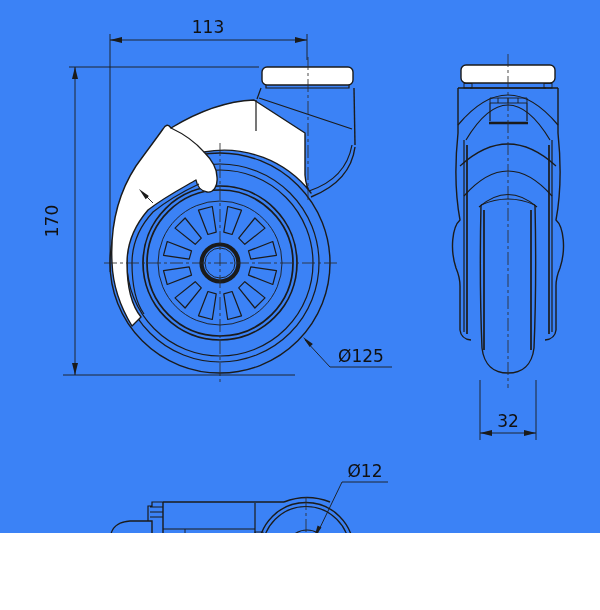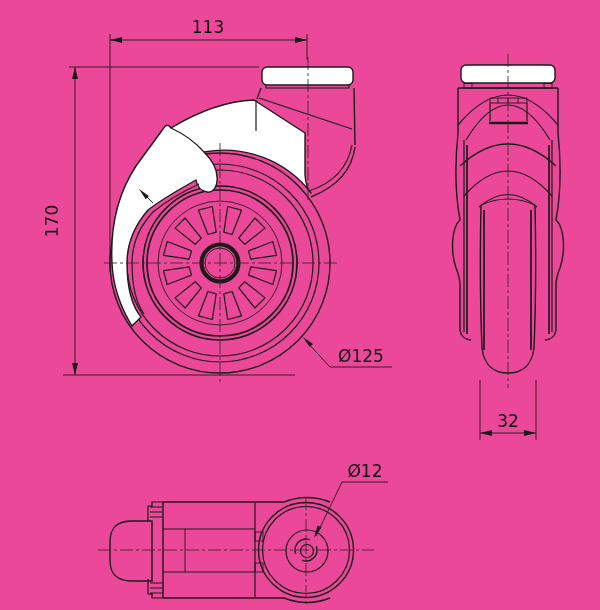--- a/index.html
+++ b/index.html
@@ -1,16 +1,16 @@
 <!DOCTYPE html>
 <html><head>
 <meta charset="utf-8">
 <style>
   html,body{margin:0;padding:0;background:#ffffff;}
-  .sheet{width:600px;height:610px;background:#ec4899;position:relative;overflow:hidden;}
+  .sheet{width:600px;height:533px;background:#3b82f6;position:relative;overflow:hidden;}
   svg{display:block;}
   .thin  {fill:none;stroke:#1b1b1b;stroke-width:0.9;}
   .med   {fill:none;stroke:#1b1b1b;stroke-width:1.2;}
   .main  {fill:none;stroke:#1b1b1b;stroke-width:1.4;}
   .dark  {fill:none;stroke:#1b1b1b;stroke-width:1.7;}
   .xdark {fill:none;stroke:#1b1b1b;stroke-width:2.6;}
   .hubring{fill:none;stroke:#1b1b1b;stroke-width:4.2;}
   .whitefill{fill:#ffffff;stroke:#1b1b1b;stroke-width:1.4;stroke-linejoin:round;}
   .dim   {fill:none;stroke:#1b1b1b;stroke-width:0.9;}
   .arrow {fill:#1b1b1b;stroke:none;}

